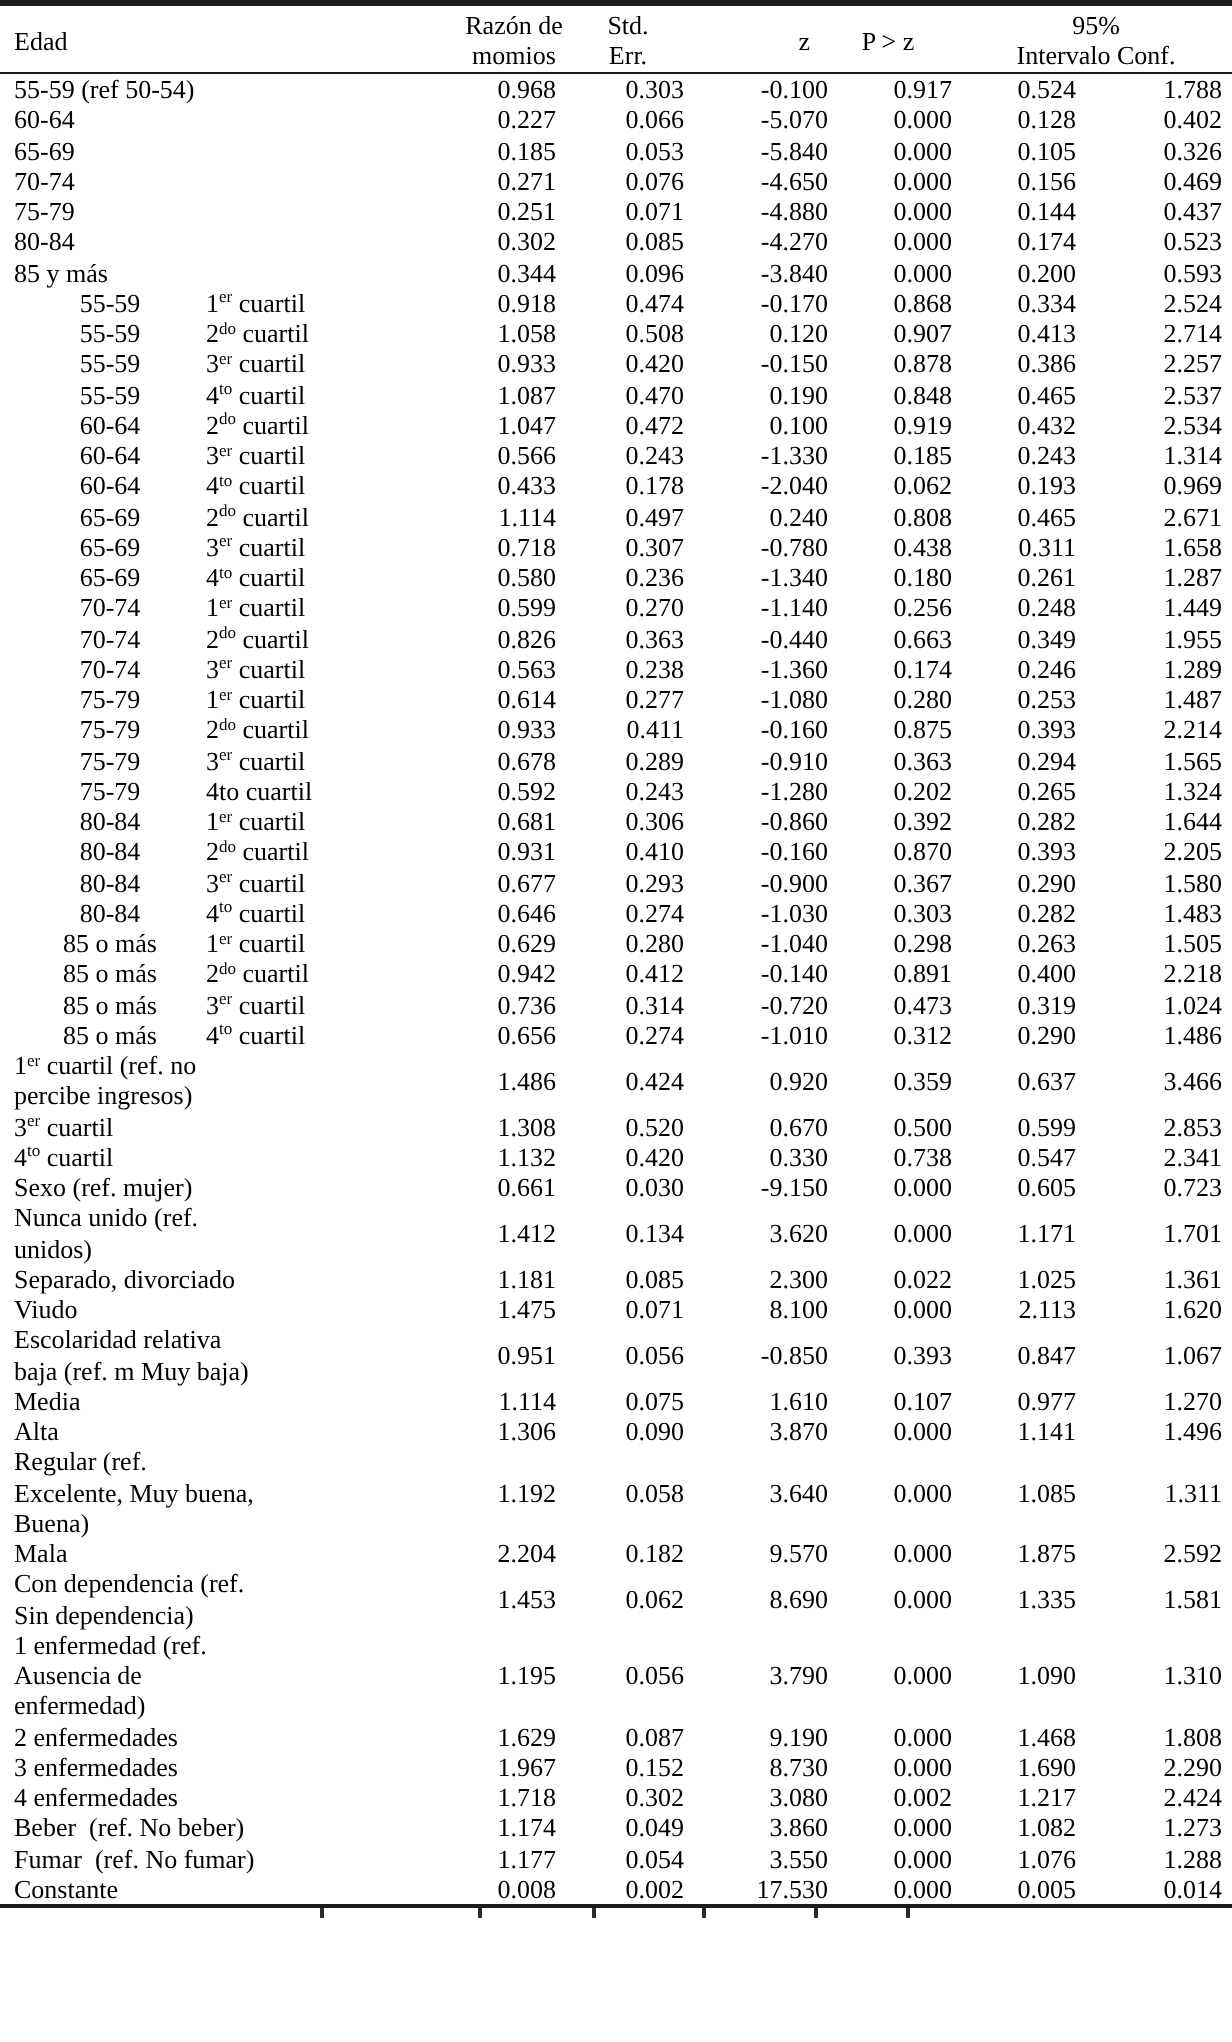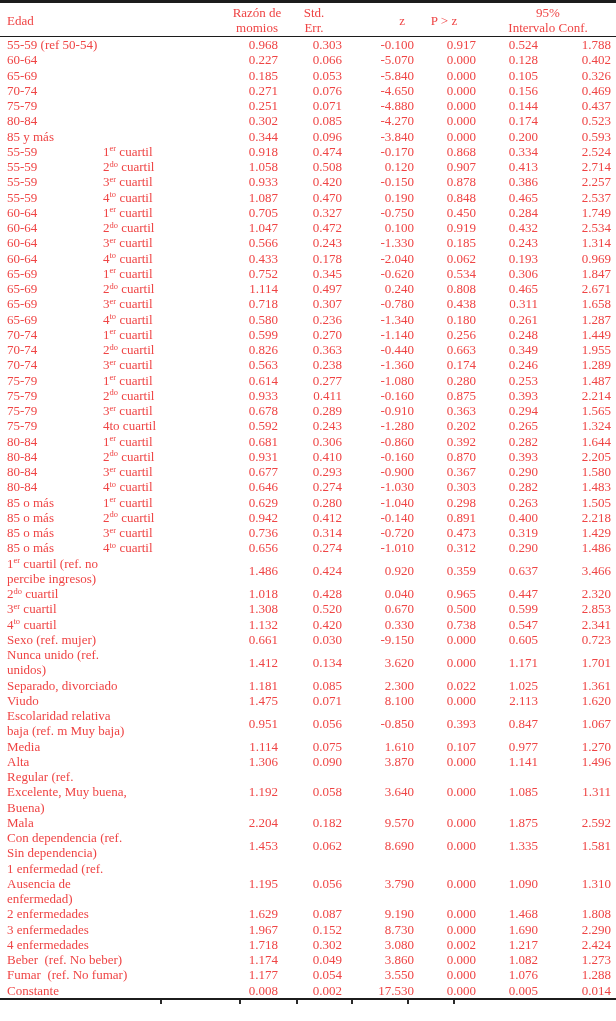--- a/index.html
+++ b/index.html
@@ -1,19 +1,19 @@
 <!DOCTYPE html>
 <html><head>
 <meta charset="utf-8">
 <style>
   html, body { margin: 0; padding: 0; background: #ffffff; }
   .page {
     width: 616px; height: 1021px; background: #ffffff; overflow: hidden;
     font-family: "Liberation Serif", "DejaVu Serif", serif;
-    color: #ef4444; font-size: 13px; position: relative;
+    color: #000000; font-size: 13px; position: relative;
   }
   table.stats {
     border-collapse: collapse; table-layout: fixed; width: 616px;
     border-top: 3px solid #1c1c1c;
     border-bottom: 2.5px solid #1c1c1c;
   }
   col.c-label { width: 232px; }
   col.c-or    { width: 50px; }
   col.c-se    { width: 64px; }
   col.c-z     { width: 72px; }
@@ -32,21 +32,21 @@
   th.h-p    { text-align: center; padding-right: 10px; }
 
   tbody td {
     padding: 0; vertical-align: middle; line-height: 15.25px;
     font-size: 13px;
   }
   td.label-cell { padding-left: 7px; }
   td.num { text-align: right; padding-right: 4px; }
   td.num.hi { padding-right: 5px; }
 
-  .grp-fixed { display: inline-block; width: 96px; }
+  .grp-fixed { display: inline-block; width: 96px; text-align: center; }
   .lab-seg { white-space: pre-wrap; }
   sup.ord {
     font-size: 8.5px; line-height: 0;
     vertical-align: baseline; position: relative; top: -4.5px;
   }
   .bottom-ticks { position: relative; height: 5px; width: 616px; }
   .tick { position: absolute; top: 0; width: 1.5px; height: 4.5px; background: #2a2a2a; }
 </style>
 </head>
 <body>
@@ -205,31 +205,20 @@
     </td>
     <td class="num">1.087</td>
     <td class="num">0.470</td>
     <td class="num">0.190</td>
     <td class="num">0.848</td>
     <td class="num">0.465</td>
     <td class="num hi">2.537</td>
   </tr>
         <tr>
     <td class="label-cell">
-      <span class="grp-fixed"><span class="lab-seg">60-64</span></span><span><span class="lab-seg">1</span><sup class="ord">er</sup><span class="lab-seg"> cuartil</span></span>
-    </td>
-    <td class="num">0.705</td>
-    <td class="num">0.327</td>
-    <td class="num">-0.750</td>
-    <td class="num">0.450</td>
-    <td class="num">0.284</td>
-    <td class="num hi">1.749</td>
-  </tr>
-        <tr>
-    <td class="label-cell">
       <span class="grp-fixed"><span class="lab-seg">60-64</span></span><span><span class="lab-seg">2</span><sup class="ord">do</sup><span class="lab-seg"> cuartil</span></span>
     </td>
     <td class="num">1.047</td>
     <td class="num">0.472</td>
     <td class="num">0.100</td>
     <td class="num">0.919</td>
     <td class="num">0.432</td>
     <td class="num hi">2.534</td>
   </tr>
         <tr>
@@ -249,31 +238,20 @@
     </td>
     <td class="num">0.433</td>
     <td class="num">0.178</td>
     <td class="num">-2.040</td>
     <td class="num">0.062</td>
     <td class="num">0.193</td>
     <td class="num hi">0.969</td>
   </tr>
         <tr>
     <td class="label-cell">
-      <span class="grp-fixed"><span class="lab-seg">65-69</span></span><span><span class="lab-seg">1</span><sup class="ord">er</sup><span class="lab-seg"> cuartil</span></span>
-    </td>
-    <td class="num">0.752</td>
-    <td class="num">0.345</td>
-    <td class="num">-0.620</td>
-    <td class="num">0.534</td>
-    <td class="num">0.306</td>
-    <td class="num hi">1.847</td>
-  </tr>
-        <tr>
-    <td class="label-cell">
       <span class="grp-fixed"><span class="lab-seg">65-69</span></span><span><span class="lab-seg">2</span><sup class="ord">do</sup><span class="lab-seg"> cuartil</span></span>
     </td>
     <td class="num">1.114</td>
     <td class="num">0.497</td>
     <td class="num">0.240</td>
     <td class="num">0.808</td>
     <td class="num">0.465</td>
     <td class="num hi">2.671</td>
   </tr>
         <tr>
@@ -443,21 +421,21 @@
   </tr>
         <tr>
     <td class="label-cell">
       <span class="grp-fixed"><span class="lab-seg">85 o más</span></span><span><span class="lab-seg">3</span><sup class="ord">er</sup><span class="lab-seg"> cuartil</span></span>
     </td>
     <td class="num">0.736</td>
     <td class="num">0.314</td>
     <td class="num">-0.720</td>
     <td class="num">0.473</td>
     <td class="num">0.319</td>
-    <td class="num hi">1.429</td>
+    <td class="num hi">1.024</td>
   </tr>
         <tr>
     <td class="label-cell">
       <span class="grp-fixed"><span class="lab-seg">85 o más</span></span><span><span class="lab-seg">4</span><sup class="ord">to</sup><span class="lab-seg"> cuartil</span></span>
     </td>
     <td class="num">0.656</td>
     <td class="num">0.274</td>
     <td class="num">-1.010</td>
     <td class="num">0.312</td>
     <td class="num">0.290</td>
@@ -467,31 +445,20 @@
     <td class="label-cell">
       <span><span class="lab-seg">1</span><sup class="ord">er</sup><span class="lab-seg"> cuartil (ref. no
 percibe ingresos)</span></span>
     </td>
     <td class="num">1.486</td>
     <td class="num">0.424</td>
     <td class="num">0.920</td>
     <td class="num">0.359</td>
     <td class="num">0.637</td>
     <td class="num hi">3.466</td>
-  </tr>
-        <tr>
-    <td class="label-cell">
-      <span><span class="lab-seg">2</span><sup class="ord">do</sup><span class="lab-seg"> cuartil</span></span>
-    </td>
-    <td class="num">1.018</td>
-    <td class="num">0.428</td>
-    <td class="num">0.040</td>
-    <td class="num">0.965</td>
-    <td class="num">0.447</td>
-    <td class="num hi">2.320</td>
   </tr>
         <tr>
     <td class="label-cell">
       <span><span class="lab-seg">3</span><sup class="ord">er</sup><span class="lab-seg"> cuartil</span></span>
     </td>
     <td class="num">1.308</td>
     <td class="num">0.520</td>
     <td class="num">0.670</td>
     <td class="num">0.500</td>
     <td class="num">0.599</td>

